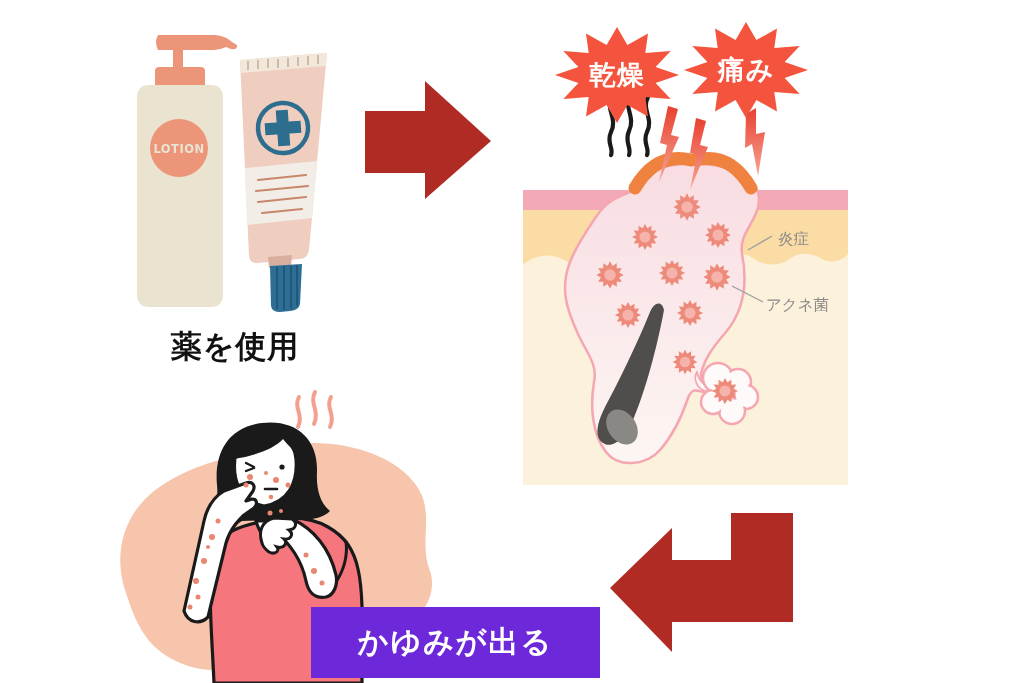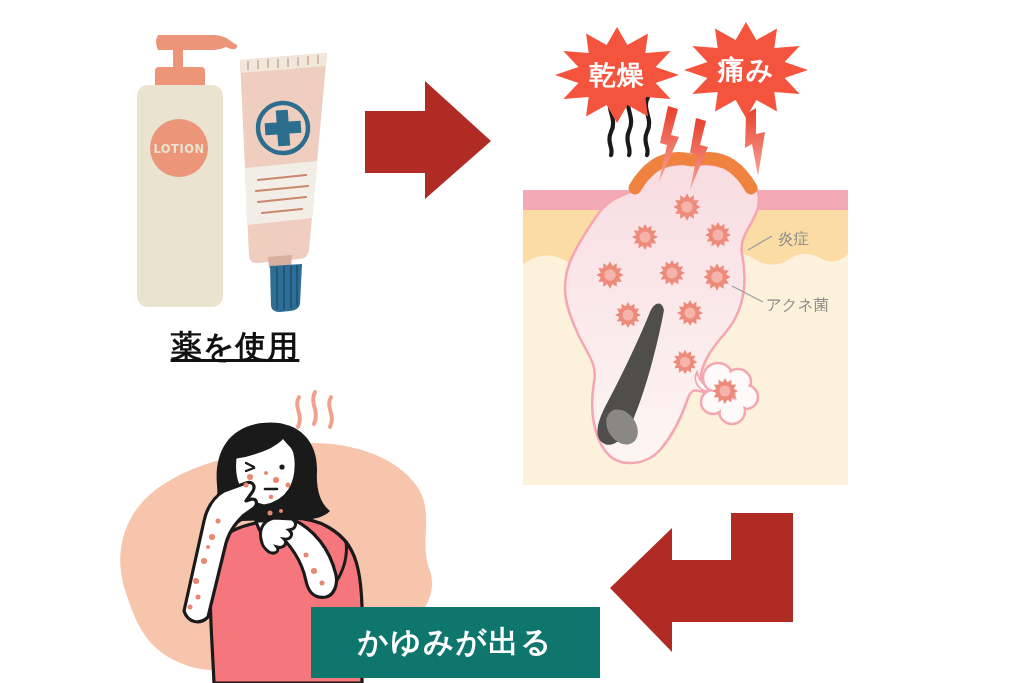--- a/index.html
+++ b/index.html
@@ -3,24 +3,23 @@
 <meta charset="utf-8">
 <style>
   html,body{margin:0;padding:0;background:#fff;}
   #stage{position:relative;width:1024px;height:683px;background:#ffffff;overflow:hidden;
          font-family:"DejaVu Sans","Liberation Sans",sans-serif;}
   .abs{position:absolute;}
   #medicine-caption{
     left:128px;top:326px;width:214px;height:40px;
     text-align:center;font-size:31px;font-weight:bold;color:#111;line-height:40px;
     letter-spacing:1px;
-    text-decoration:underline;
   }
   #itch-banner{
-    left:311px;top:607px;width:289px;height:71px;background:#0f766e;
+    left:311px;top:607px;width:289px;height:71px;background:#6d28d9;
     display:flex;align-items:center;justify-content:center;z-index:5;
   }
   #itch-banner .banner-text{
     color:#fff;font-size:30px;font-weight:bold;letter-spacing:2px;
   }
   svg{display:block;}
   text{font-family:"DejaVu Sans","Liberation Sans",sans-serif;}
   .burst-text{font-size:27px;font-weight:bold;fill:#ffffff;letter-spacing:1px;}
   .diagram-label{font-size:15.5px;fill:#8A8A8A;}
   .lotion-text{font-size:11.5px;font-weight:bold;fill:#E9E3D0;letter-spacing:.5px;}

